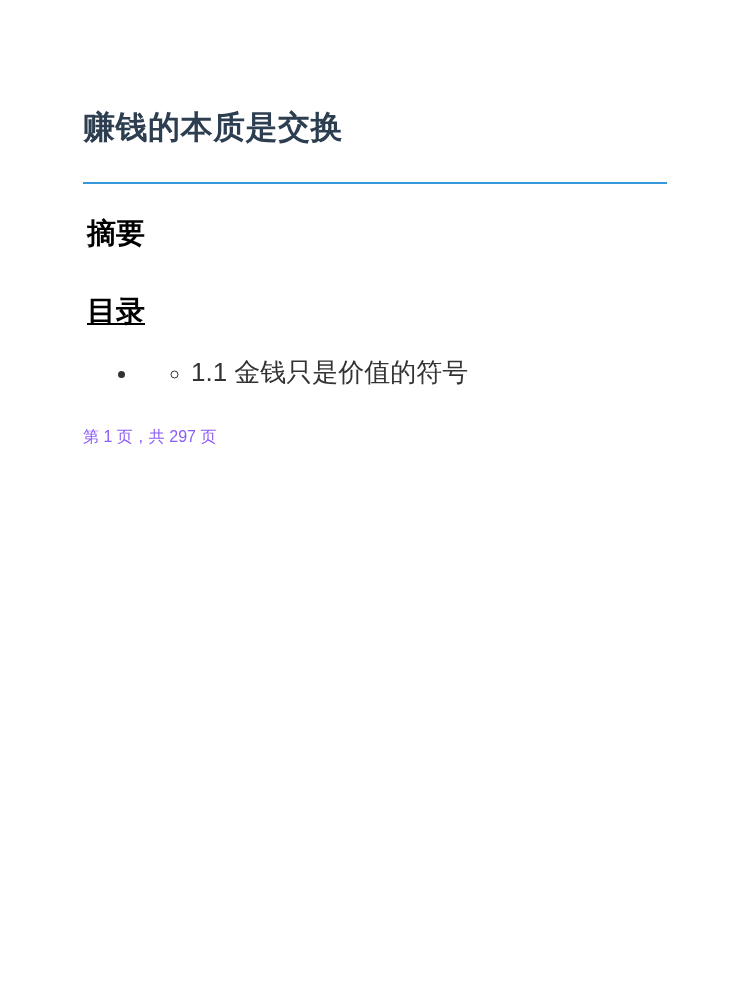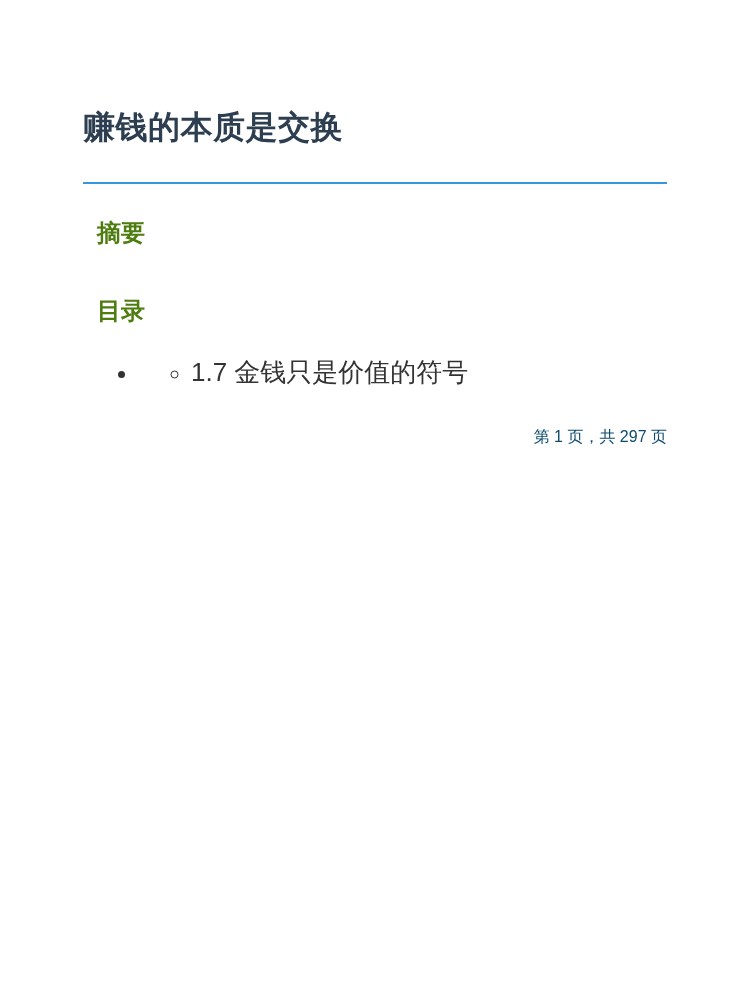--- a/index.html
+++ b/index.html
@@ -29,34 +29,35 @@
     font-weight: bold;
     color: #2c3e50;
     letter-spacing: 0.5px;
   }
   .title-rule {
     margin-top: 36px;
     height: 0;
     border-bottom: 2px solid #3498db;
   }
   .section-heading {
-    margin: 32px 0 0 14px;
-    font-size: 24px;
+    margin: 32px 0 0 4px;
+    font-size: 29px;
     line-height: 34px;
     font-weight: bold;
-    color: #4d7c0f;
+    color: #000000;
   }
   .abstract-body {
     margin: 22px 0 0 0;
     font-size: 26px;
     line-height: 40px;
     color: #333333;
   }
   .toc-heading {
     margin-top: 44px;
+    text-decoration: underline;
   }
   ul.toc-list {
     margin: 24px 0 0 0;
     padding-left: 55px;
     list-style-type: disc;
   }
   ul.toc-sublist {
     margin: 15px 0 0 0;
     padding-left: 53px;
     list-style-type: circle;
@@ -65,45 +66,45 @@
     font-size: 26px;
     line-height: 40px;
     color: #333333;
   }
   li.toc-item::marker {
     color: #333333;
     font-size: 22px;
   }
   .page-footer {
     margin-top: 35px;
-    text-align: right;
+    text-align: left;
     font-size: 16px;
     line-height: 20px;
-    color: #0c4a6e;
+    color: #8b5cf6;
   }
 </style>
 </head>
 <body>
 
 <div class="page">
 
   <h1 class="doc-title">赚钱的本质是交换</h1>
 
   <div class="title-rule"></div>
 
   <h2 class="section-heading">摘要</h2>
 
 
   <h2 class="section-heading toc-heading">目录</h2>
 
   <ul class="toc-list">
     <li class="toc-item">
       <ul class="toc-sublist">
         <li class="toc-item">
-          <span>1.7 金钱只是价值的符号</span>
+          <span>1.1 金钱只是价值的符号</span>
         </li>
       </ul>
     </li>
   </ul>
 
   <div class="page-footer">第 1 页，共 297 页</div>
 
 </div>
 
 </body></html>

